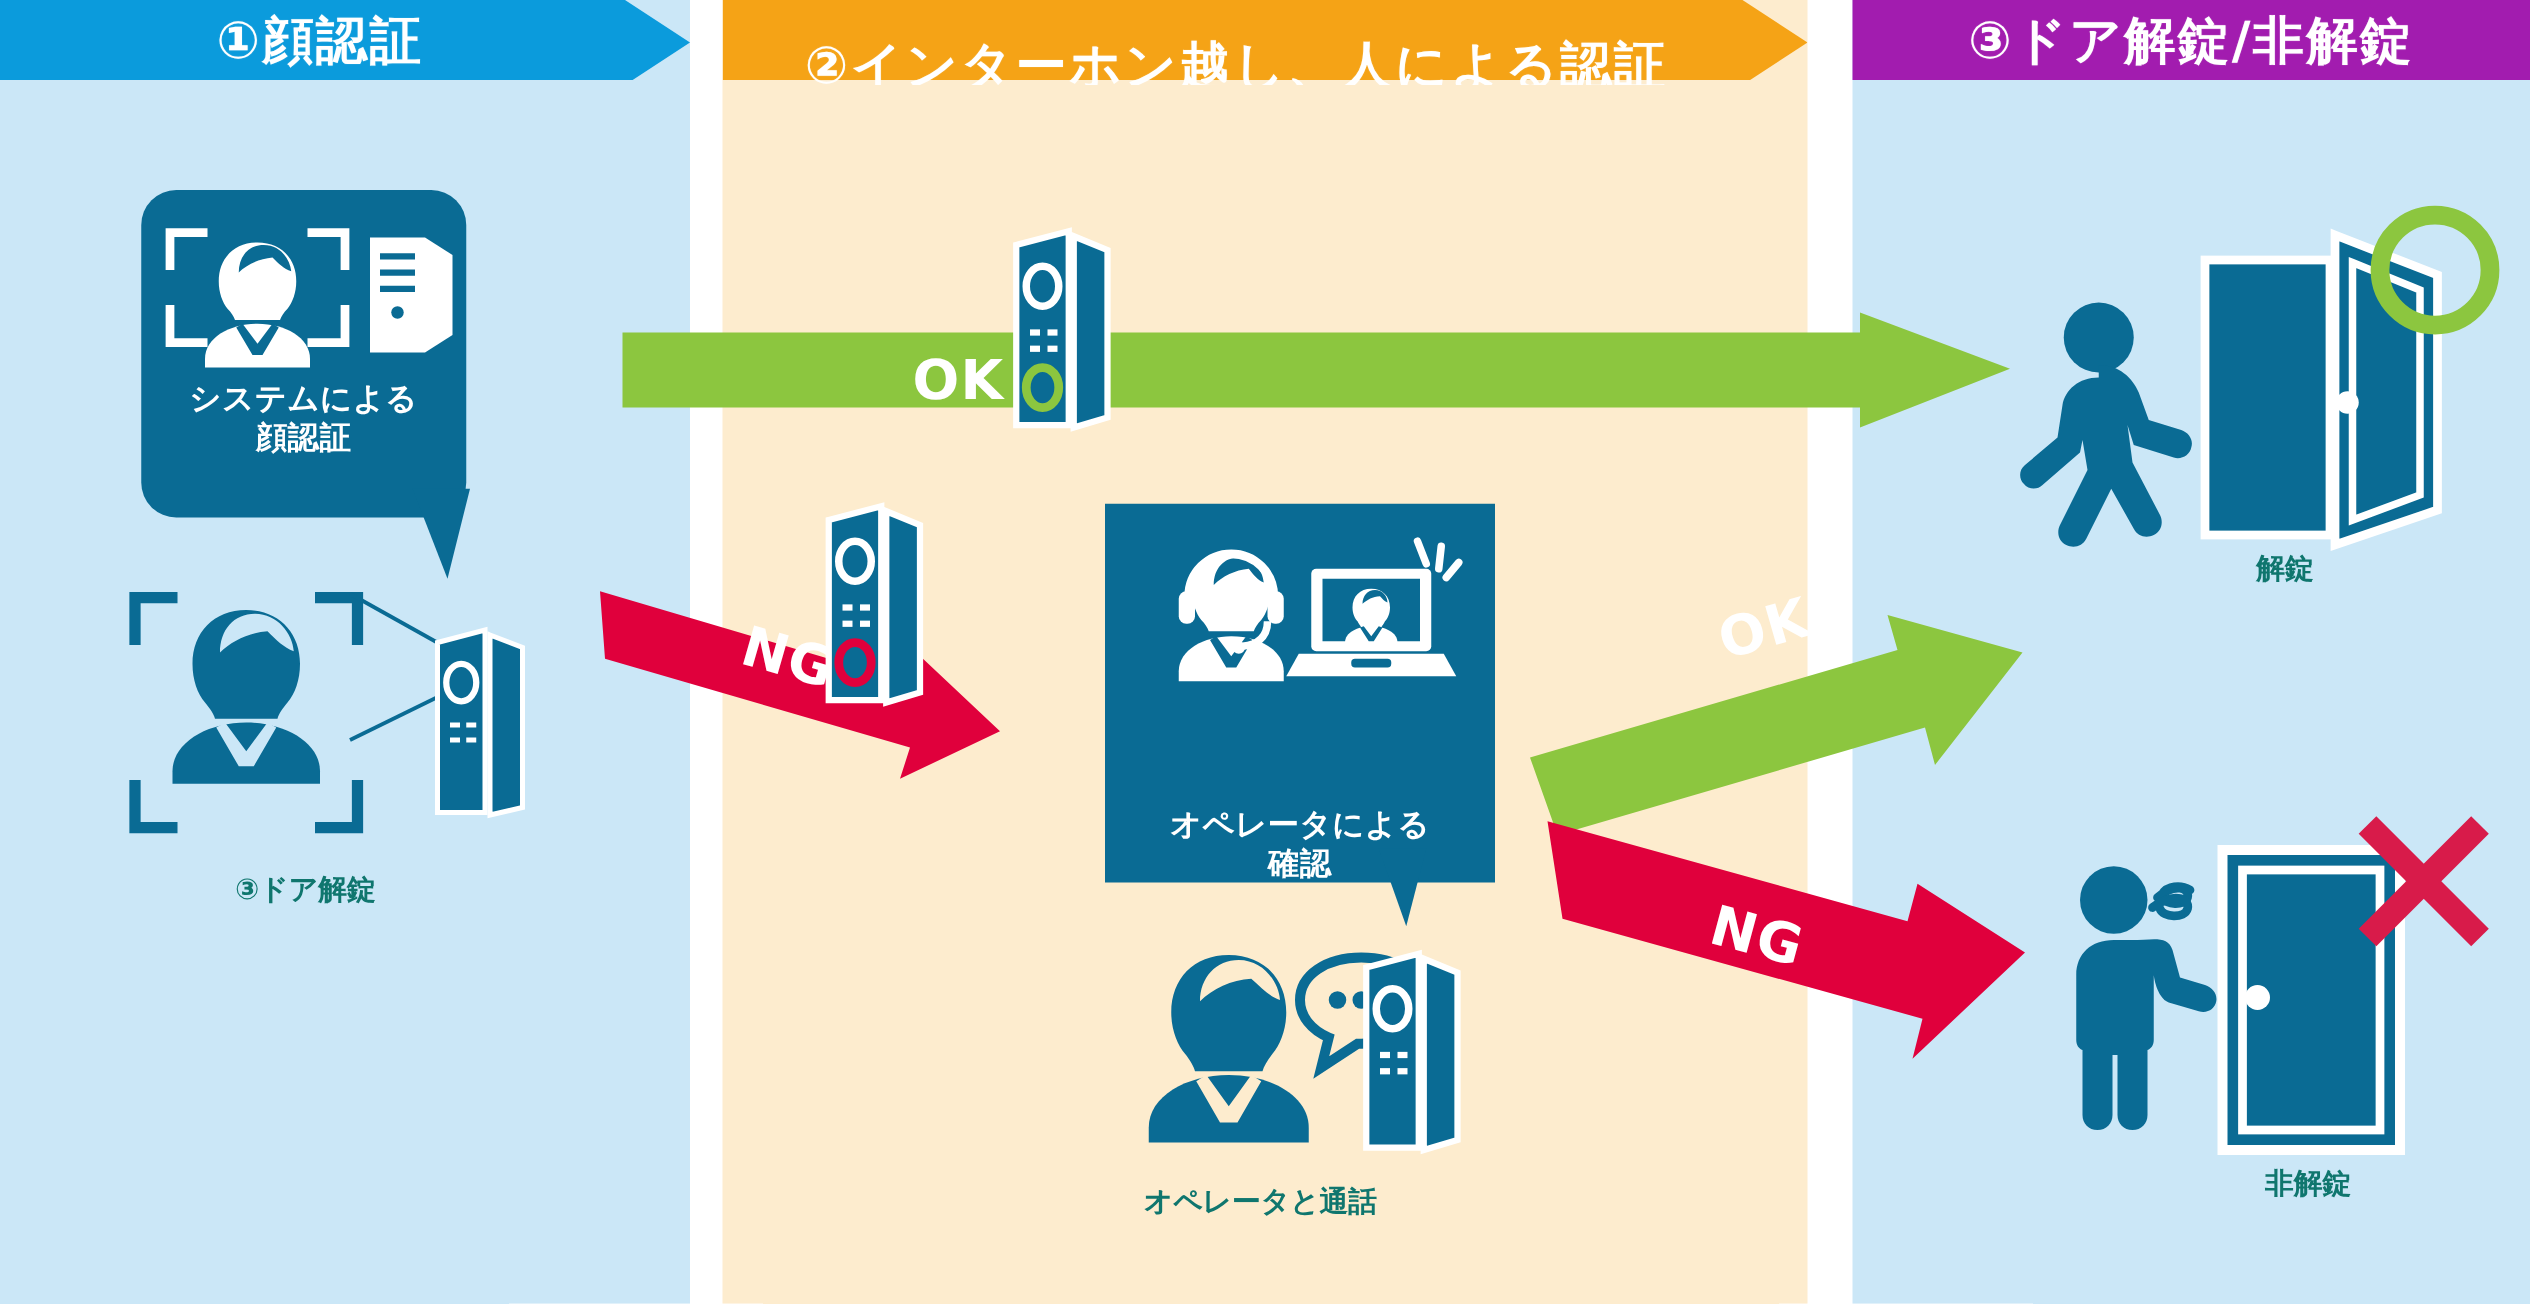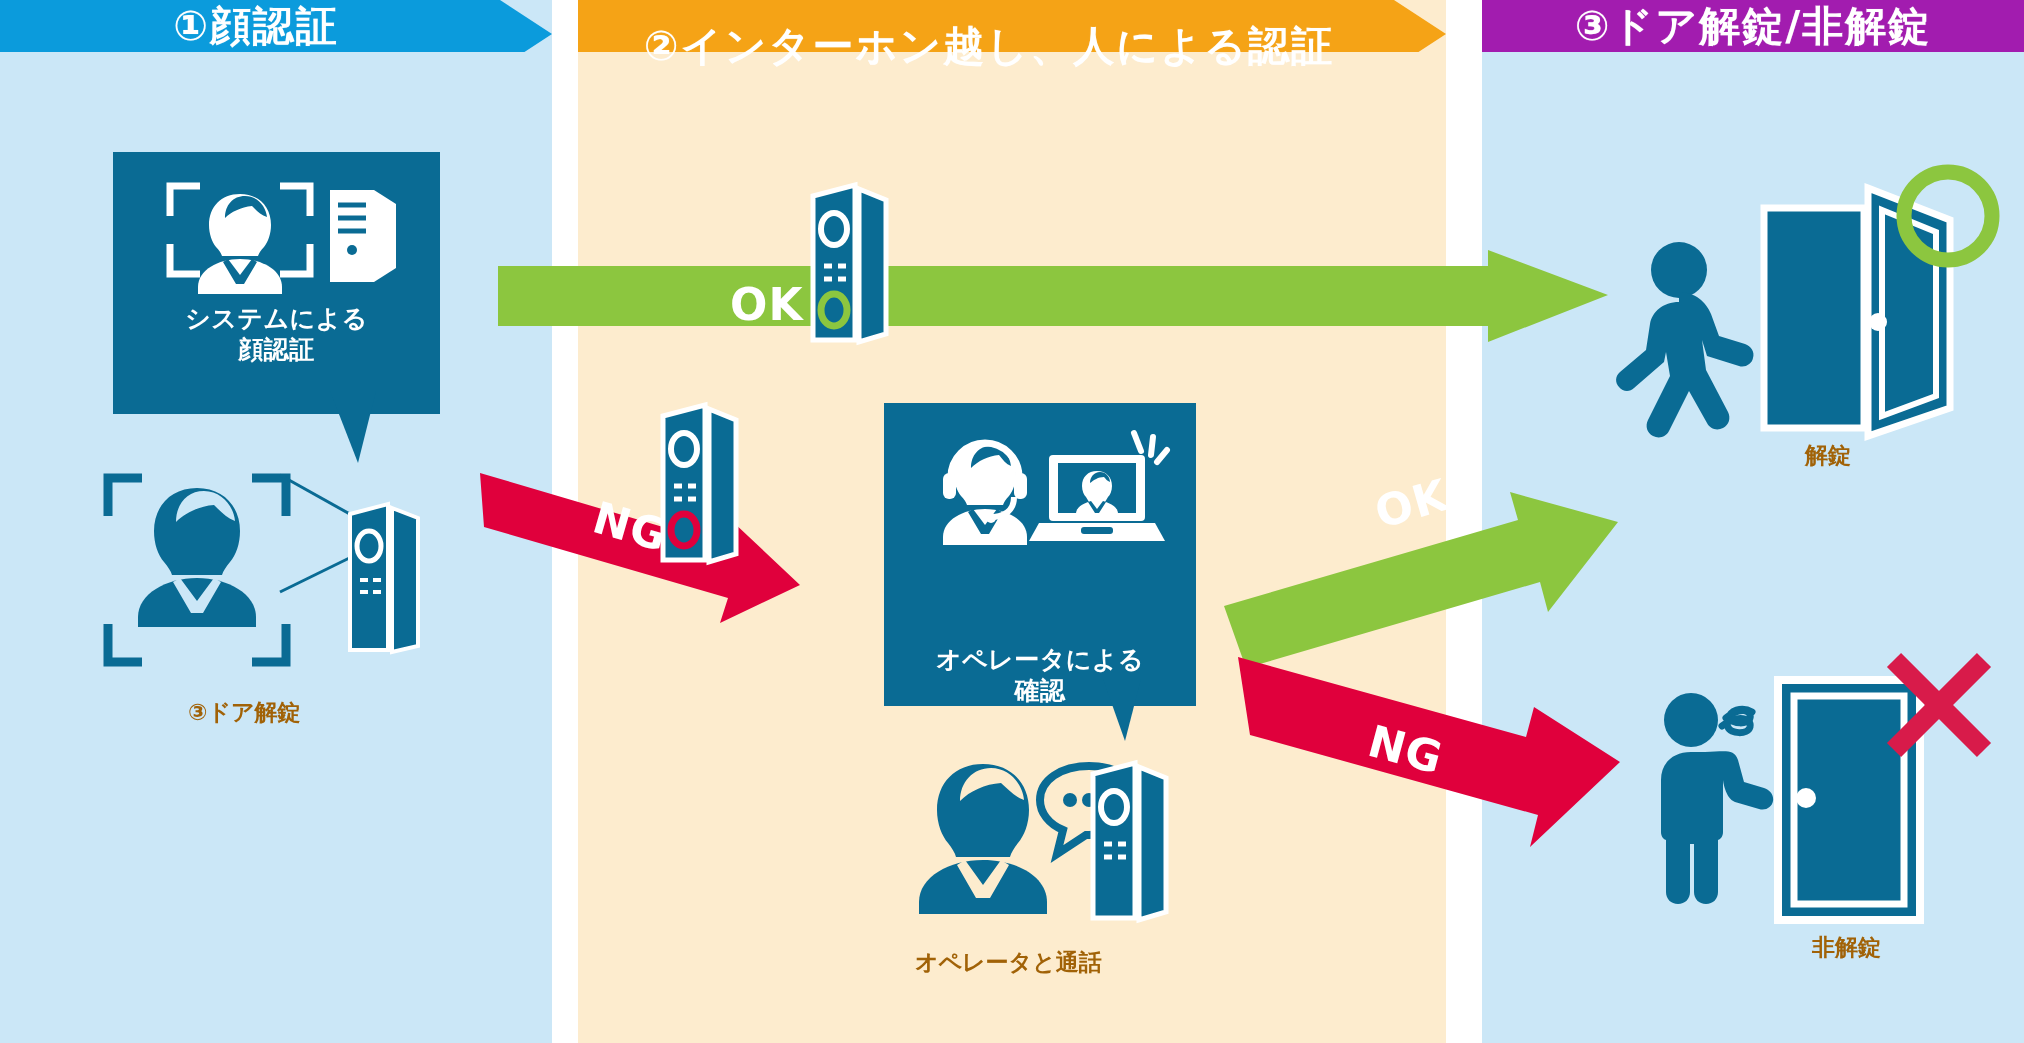--- a/index.html
+++ b/index.html
@@ -12,38 +12,38 @@
   }
   #stage{position:absolute;left:0;top:0;width:2024px;height:1043px;}
 
   
   .colbg{position:absolute;top:0;height:1043px;}
   #col1bg{left:0;width:552px;background:#cbe7f7;}
   #col2bg{left:578px;width:868px;background:#fdecce;}
   #col3bg{left:1482px;width:542px;background:#cbe7f7;}
 
   
-  .hdr{position:absolute;top:0;height:52px;display:flex;align-items:center;justify-content:center;}
+  .hdr{position:absolute;top:0;height:64px;display:flex;align-items:center;justify-content:center;}
   .hdr span{
     color:#ffffff;font-weight:bold;font-size:41px;letter-spacing:2px;
     white-space:nowrap;line-height:1;
     text-shadow:0 0 1px rgba(255,255,255,.4);
   }
   #hdr1{left:0;width:552px;background:#0b9bdc;
         clip-path:polygon(0 0,500px 0,552px 34px,500px 68px,0 68px);}
   #hdr2{left:578px;width:868px;background:#f5a316;
         clip-path:polygon(0 0,816px 0,868px 34px,816px 68px,0 68px);}
   #hdr3{left:1482px;width:542px;background:#a21caf;}
   #hdr1 span{padding-right:40px;}
   #hdr2 span{padding-right:46px;margin-top:40px;}
 
   
   .abs{position:absolute;}
   .cap{
-    position:absolute;color:#a16207;font-weight:bold;font-size:23px;
+    position:absolute;color:#0f766e;font-weight:bold;font-size:23px;
     white-space:nowrap;text-align:center;line-height:1.1;
   }
 
   
   .panel{
     position:absolute;background:#0a6b94;color:#fff;
     display:flex;flex-direction:column;align-items:center;
   }
   .panel .ptxt{
     font-size:25px;font-weight:bold;line-height:1.22;text-align:center;
@@ -71,21 +71,21 @@
   <div class="hdr" id="hdr1">
     <span>①顔認証</span>
   </div>
   <div class="hdr" id="hdr2">
     <span>②インターホン越し、人による認証</span>
   </div>
   <div class="hdr" id="hdr3">
     <span>③ドア解錠/非解錠</span>
   </div>
 
-  <div class="panel" style="left:113px;top:152px;width:327px;height:240px;padding-top:22px;">
+  <div class="panel" style="left:113px;top:152px;width:260px;height:240px;padding-top:22px;border-radius:28px;">
     <svg width="250" height="120" viewBox="0 0 250 120">
 
       <g fill="none" stroke="#ffffff" stroke-width="7">
         <polyline points="48,12 18,12 18,42"></polyline>
         <polyline points="128,12 158,12 158,42"></polyline>
         <polyline points="48,100 18,100 18,70"></polyline>
         <polyline points="128,100 158,100 158,70"></polyline>
       </g>
 
       <g fill="#ffffff">

